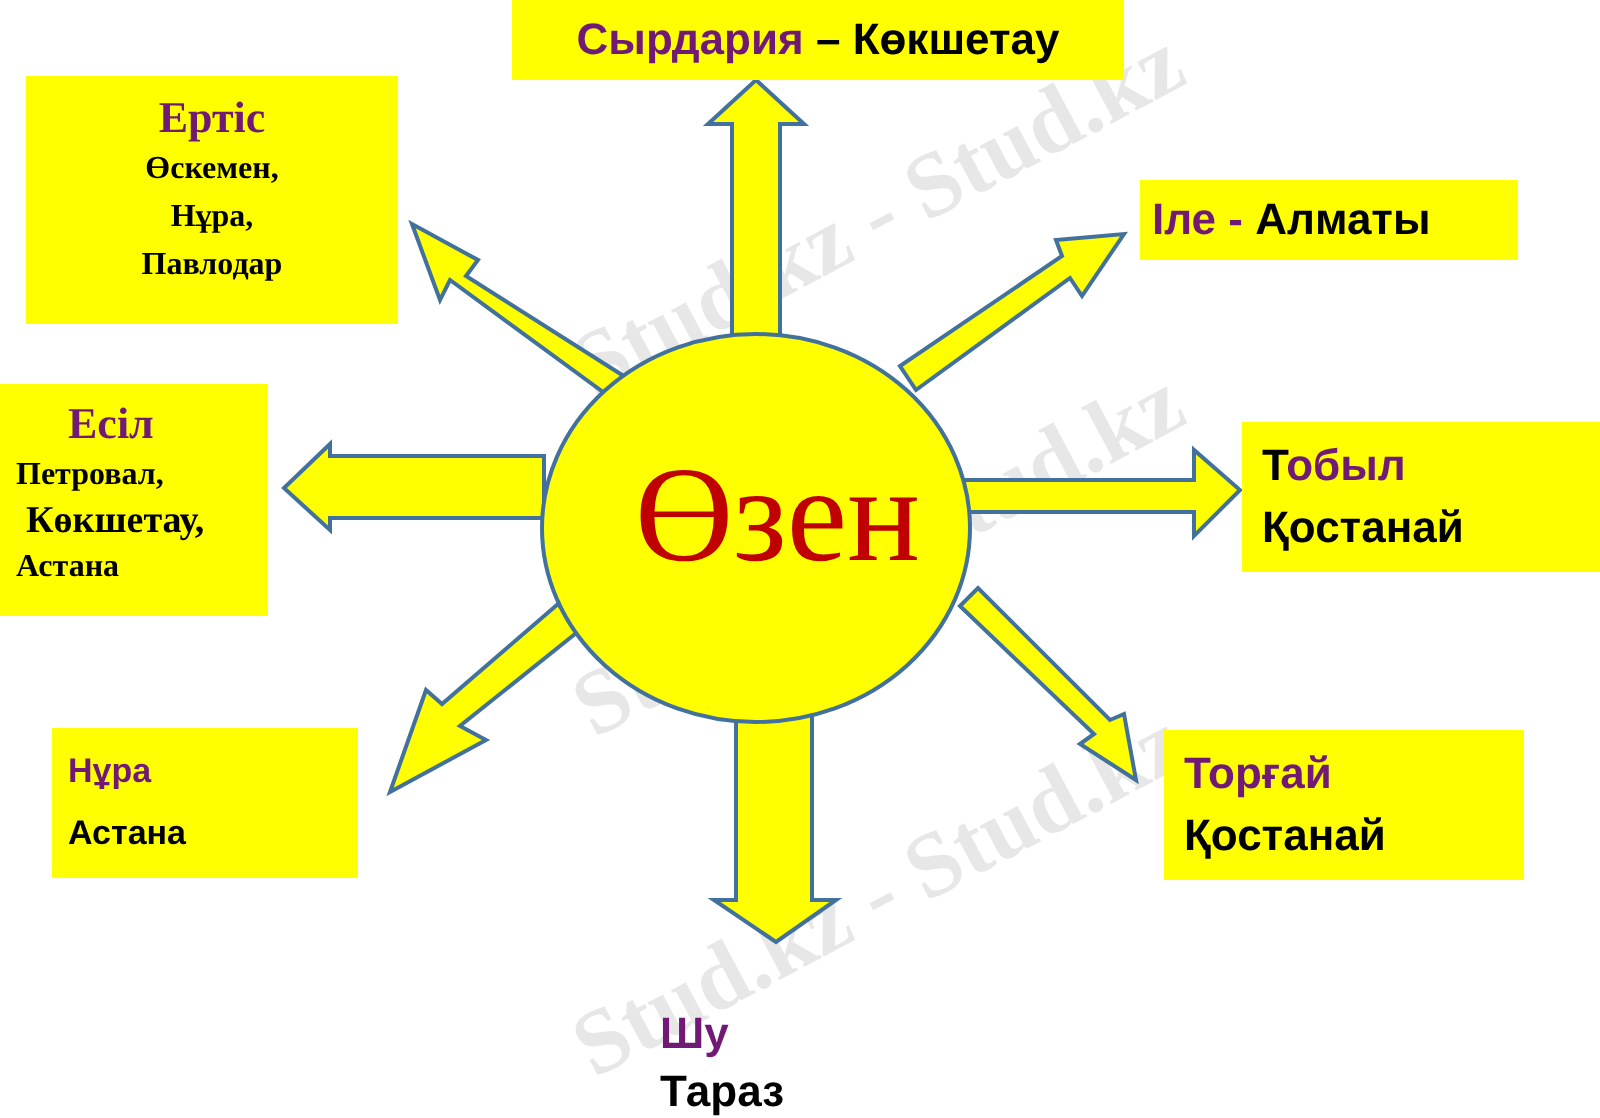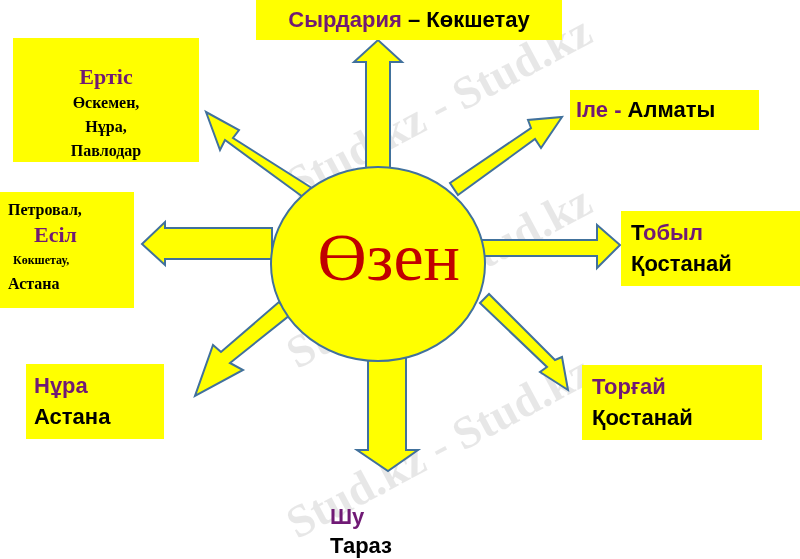--- a/index.html
+++ b/index.html
@@ -64,32 +64,32 @@
   <div class="box sans" style="left:582px;top:365px;width:180px;height:75px;font-size:22px;line-height:31px;padding:6px 0 0 10px;box-sizing:border-box;">
     <span class="ln red">Торғай</span>
     <span class="ln blk">Қостанай</span>
   </div>
 
   <div class="sans" style="position:absolute;left:330px;top:502px;width:110px;text-align:left;font-size:22px;line-height:29px;">
     <span class="ln red">Шу</span>
     <span class="ln blk">Тараз</span>
   </div>
 
-  <div class="box sans" style="left:26px;top:364px;width:138px;height:75px;font-size:22px;line-height:31px;padding:6px 0 0 8px;box-sizing:border-box;">
+  <div class="box sans" style="left:26px;top:364px;width:153px;height:75px;font-size:17px;line-height:31px;padding:6px 0 0 8px;box-sizing:border-box;">
     <span class="ln red">Нұра</span>
     <span class="ln blk">Астана</span>
   </div>
 
   <div class="box serif" style="left:0px;top:192px;width:134px;height:116px;padding:6px 0 0 8px;box-sizing:border-box;">
+    <span class="ln red" style="font-size:22px;line-height:28px;padding-left:26px;">Есіл</span>
     <span class="ln blk" style="font-size:16px;line-height:23px;">Петровал,</span>
-    <span class="ln red" style="font-size:22px;line-height:28px;padding-left:26px;">Есіл</span>
-    <span class="ln blk" style="font-size:12px;line-height:23px;padding-left:5px;">Көкшетау,</span>
+    <span class="ln blk" style="font-size:19px;line-height:23px;padding-left:5px;">Көкшетау,</span>
     <span class="ln blk" style="font-size:16px;line-height:23px;">Астана</span>
   </div>
 
-  <div class="box serif" style="left:13px;top:38px;width:186px;height:124px;text-align:center;padding-top:25px;box-sizing:border-box;">
+  <div class="box serif" style="left:13px;top:38px;width:186px;height:124px;text-align:center;padding-top:7px;box-sizing:border-box;">
     <span class="ln red" style="font-size:22px;line-height:28px;">Ертіс</span>
     <span class="ln blk" style="font-size:16px;line-height:24px;text-align:center;">Өскемен,</span>
     <span class="ln blk" style="font-size:16px;line-height:24px;">Нұра,</span>
     <span class="ln blk" style="font-size:16px;line-height:24px;">Павлодар</span>
   </div>
 
 </div>
 
 </body></html>

